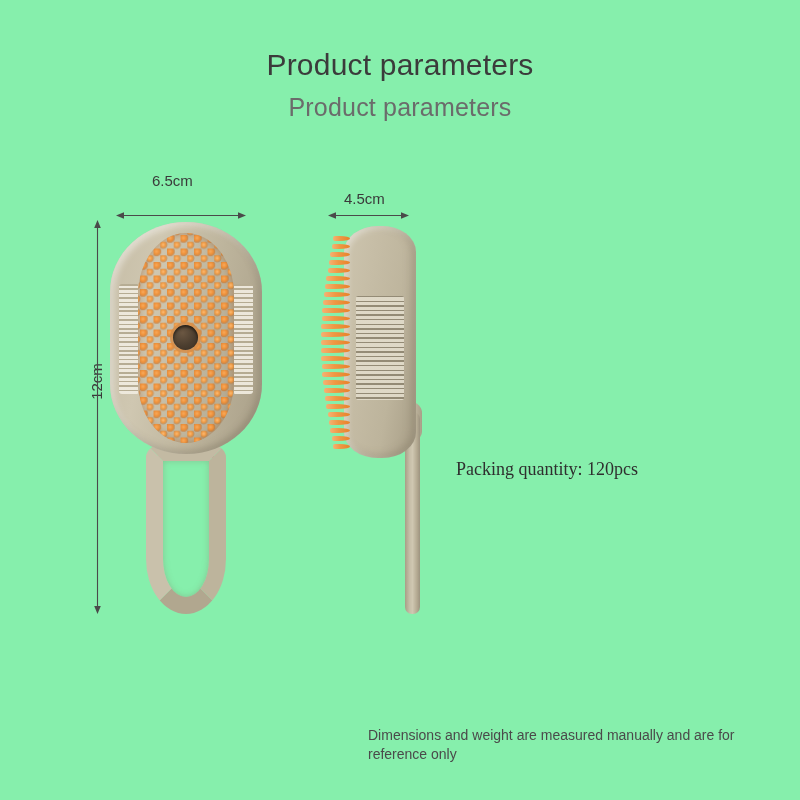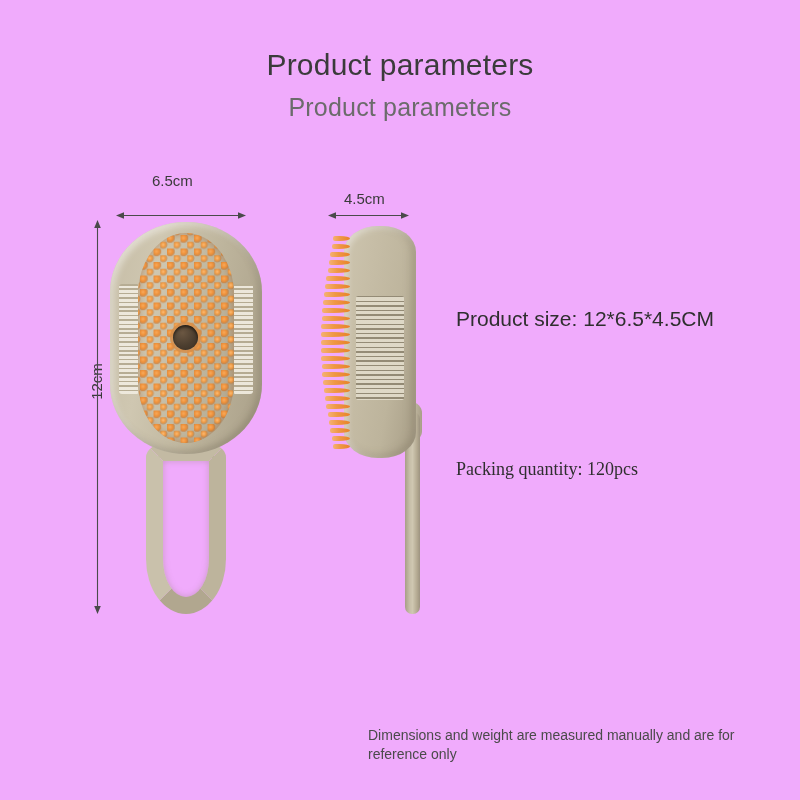--- a/index.html
+++ b/index.html
@@ -8,21 +8,21 @@
     padding: 0;
     background: #ffffff;
   }
   body {
     font-family: "Liberation Sans", sans-serif;
   }
   #page {
     position: relative;
     width: 800px;
     height: 800px;
-    background: #f0abfc;
+    background: #86efac;
     overflow: hidden;
   }
 
   
   .title {
     position: absolute;
     left: 0;
     top: 48px;
     width: 800px;
     text-align: center;
@@ -321,18 +321,17 @@
         <div class="bs-bristle" style="top: 160px; width: 24.9px;"></div>
         <div class="bs-bristle" style="top: 168px; width: 23.8px;"></div>
         <div class="bs-bristle" style="top: 176px; width: 22.5px;"></div>
         <div class="bs-bristle" style="top: 184px; width: 21.1px;"></div>
         <div class="bs-bristle" style="top: 192px; width: 19.7px;"></div>
         <div class="bs-bristle" style="top: 200px; width: 18.3px;"></div>
         <div class="bs-bristle" style="top: 208px; width: 16.8px;"></div>
       </div>
   </div>
 
-  <div class="spec spec-1">Product size: 12*6.5*4.5CM</div>
   <div class="spec spec-3">Packing quantity: 120pcs</div>
 
   <div class="footer">Dimensions and weight are measured manually and are for reference only</div>
 
 </div>
 
 </body></html>

